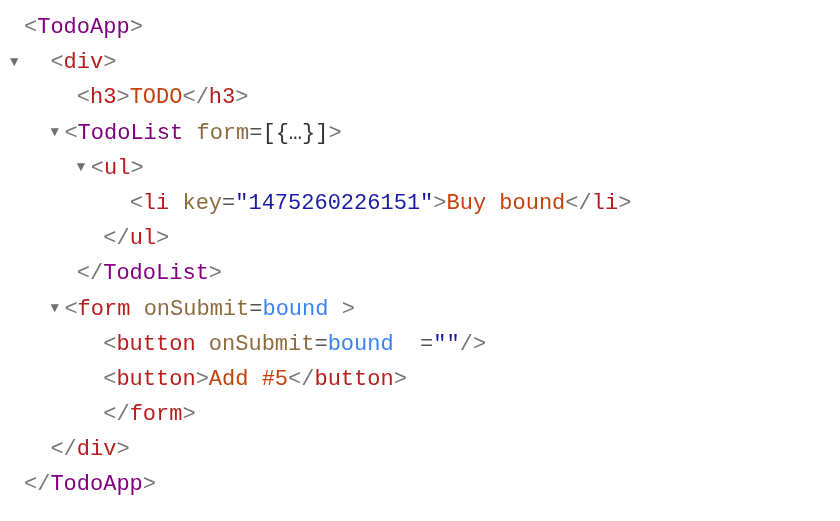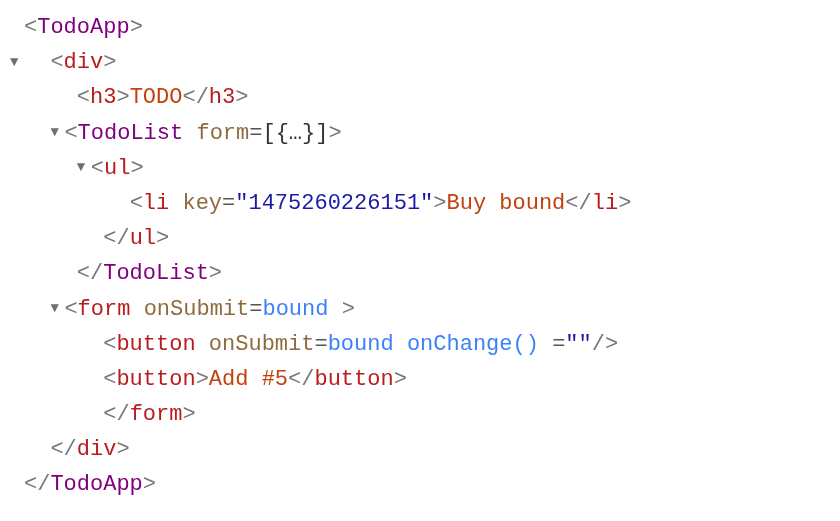--- a/index.html
+++ b/index.html
@@ -144,21 +144,20 @@
 
   <div class="tree-line">
     <span class="expander-placeholder"></span>
     <span class="indent">      </span>
     <span class="angle">&lt;</span>
     <span class="html-tag">button</span>
     <span> </span>
     <span class="attr-name">onSubmit</span>
     <span class="equals">=</span>
     <span class="func-name">bound </span>
-    <span class="func-name">onChange()</span>
     <span> </span>
     <span class="equals">=</span>
     <span class="attr-val-string">""</span>
     <span class="angle">/&gt;</span>
   </div>
 
   <div class="tree-line">
     <span class="expander-placeholder"></span>
     <span class="indent">      </span>
     <span class="angle">&lt;</span>

